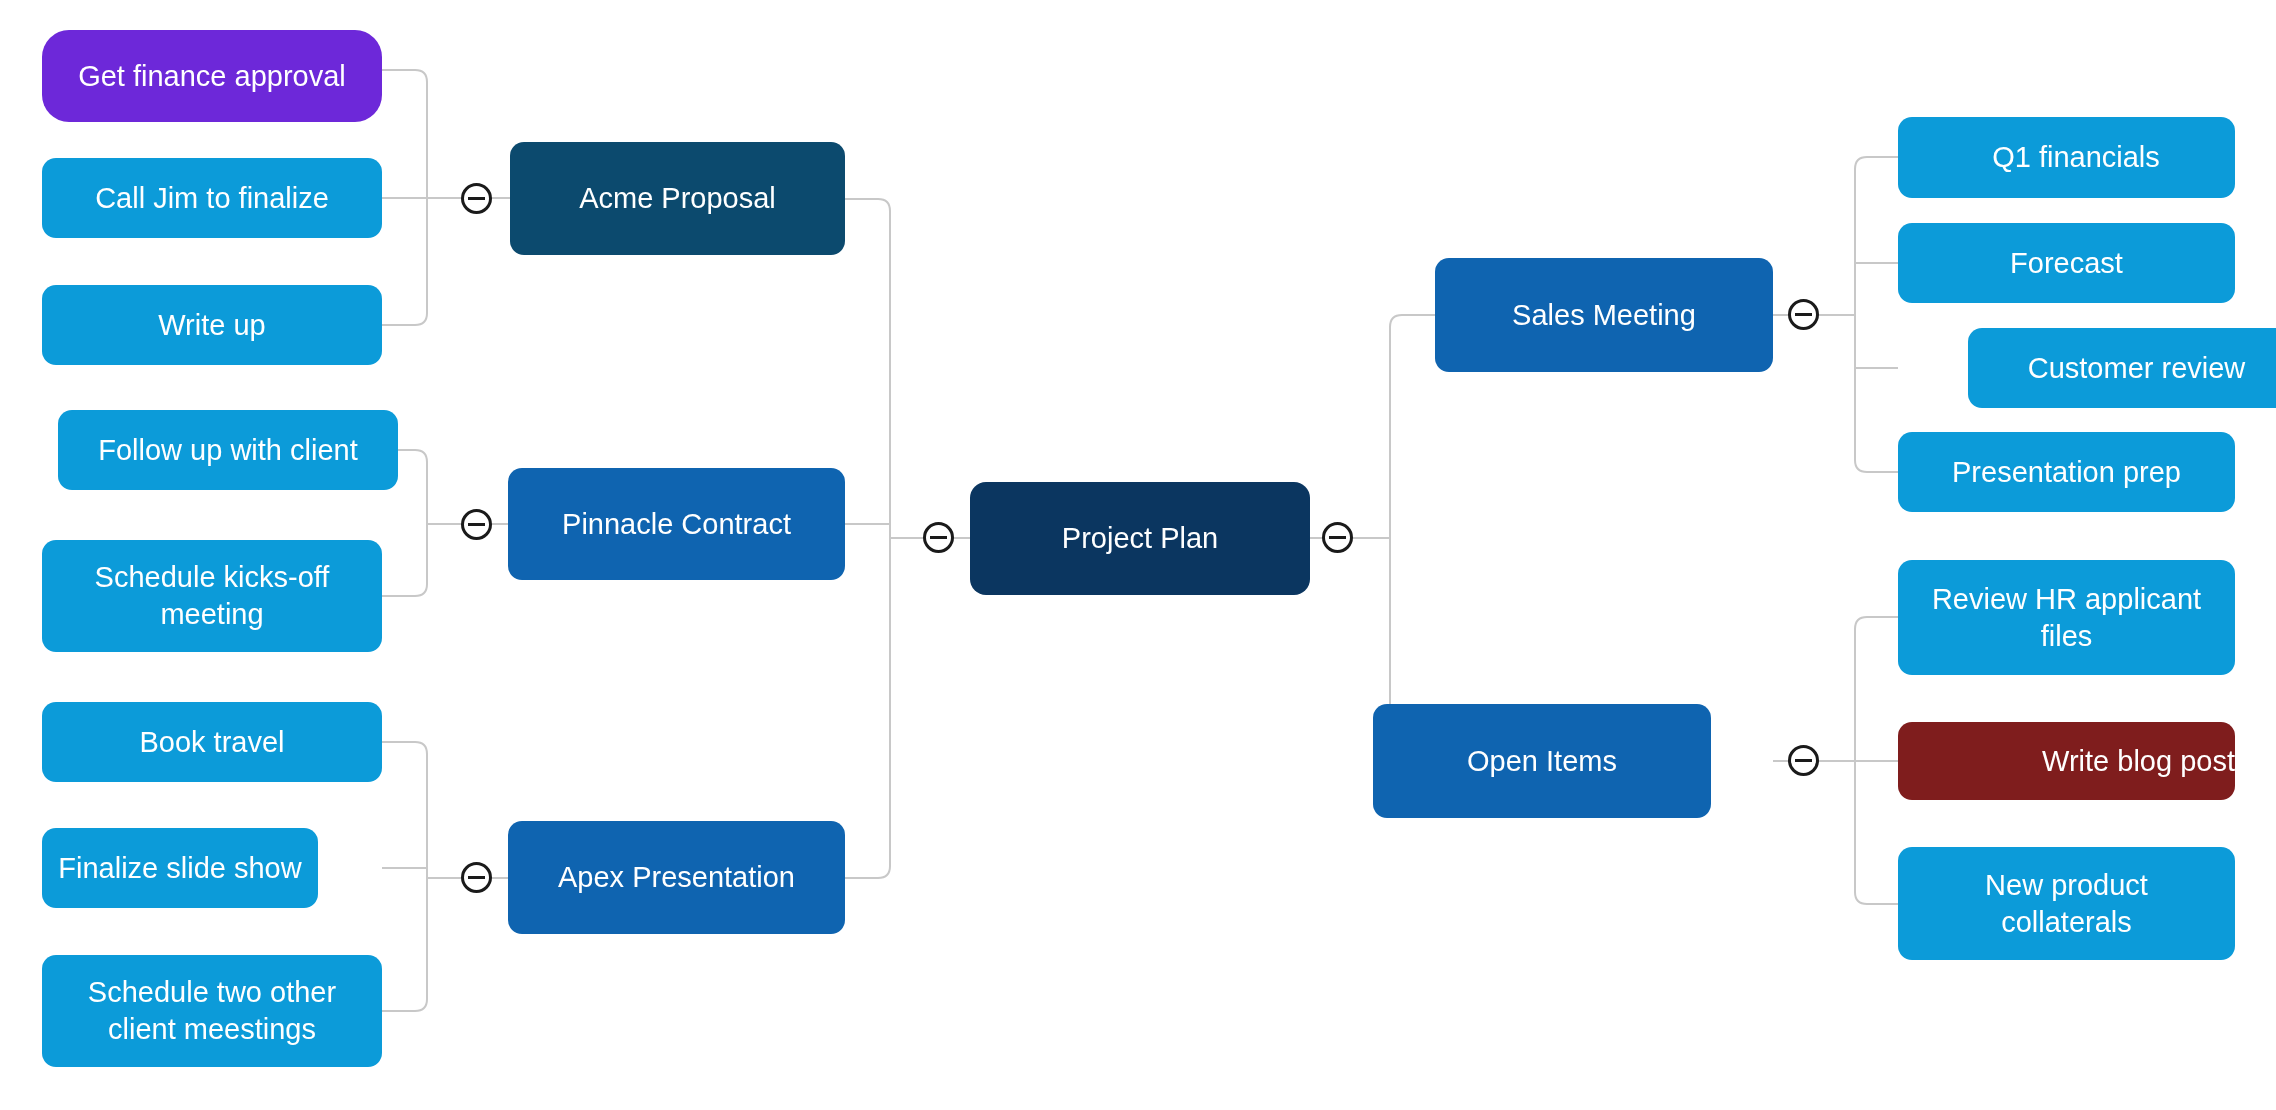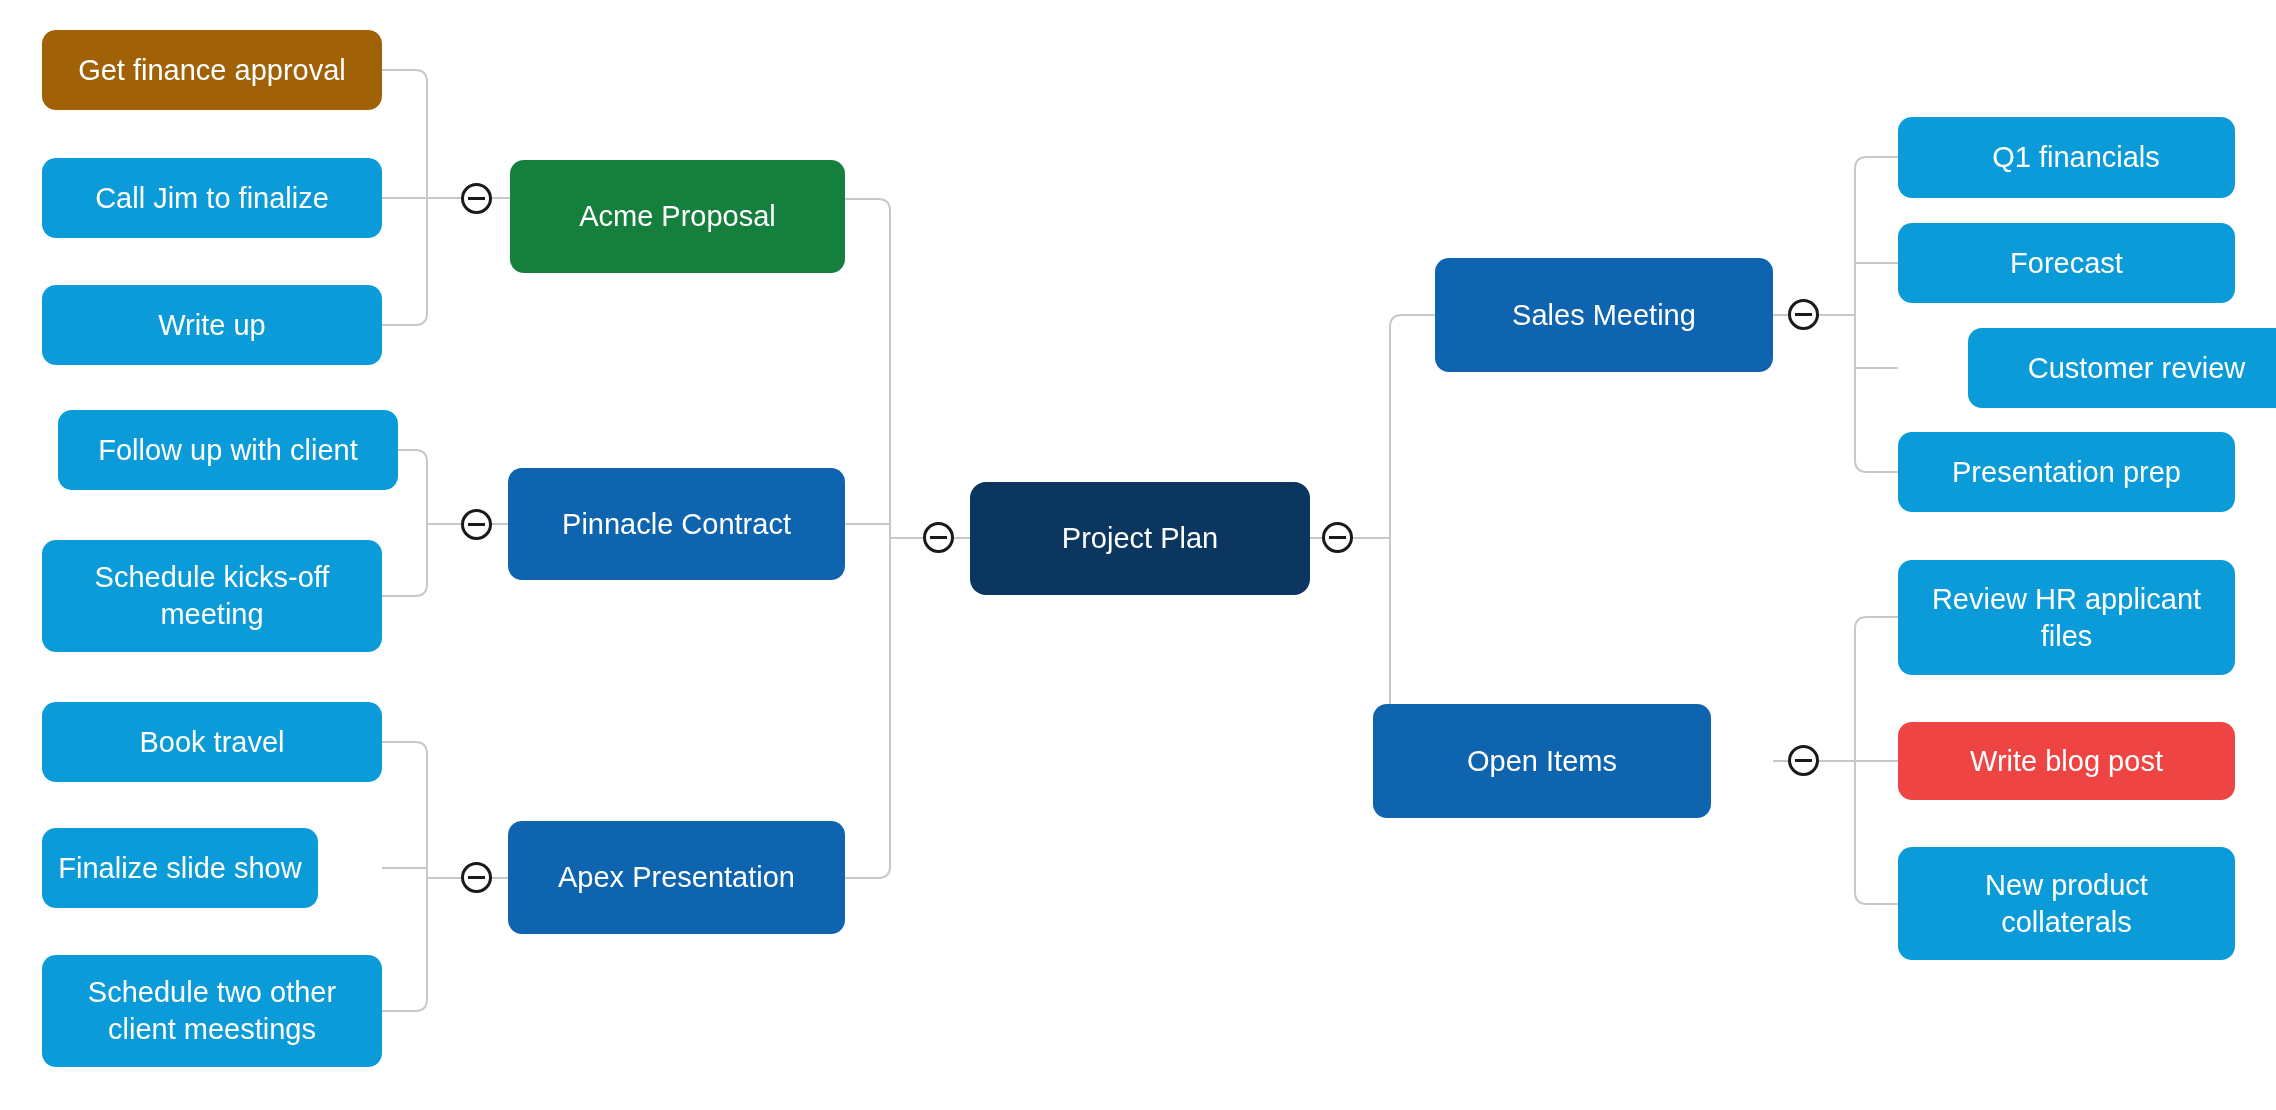--- a/index.html
+++ b/index.html
@@ -63,38 +63,38 @@
     <path d="M1855,263 H1898" stroke="#C8C8C8"></path>
     <path d="M1855,368 H1898" stroke="#C8C8C8"></path>
     <path d="M1773,761 H1898" stroke="#C8C8C8"></path>
     <path d="M1898,617 H1867 Q1855,617 1855,629 V892 Q1855,904 1867,904 H1898" stroke="#C8C8C8"></path>
   </svg>
 
   <div class="node node-root" style="left: 970px; top: 482px; width: 340px; height: 113px; background: rgb(11, 54, 96); color: rgb(255, 255, 255);">
     <span class="lbl">Project Plan</span>
   </div>
 
-  <div class="node node-branch" style="left: 510px; top: 142px; width: 335px; height: 113px; background: #15803d; color: rgb(255, 255, 255); margin-top: 18px;">
+  <div class="node node-branch" style="left: 510px; top: 142px; width: 335px; height: 113px; background: #0c4a6e; color: rgb(255, 255, 255);">
     <span class="lbl">Acme Proposal</span>
   </div>
   <div class="node node-branch" style="left: 508px; top: 468px; width: 337px; height: 112px; background: rgb(15, 100, 176); color: rgb(255, 255, 255);">
     <span class="lbl">Pinnacle Contract</span>
   </div>
   <div class="node node-branch" style="left: 508px; top: 821px; width: 337px; height: 113px; background: rgb(15, 100, 176); color: rgb(255, 255, 255);">
     <span class="lbl">Apex Presentation</span>
   </div>
 
   <div class="node node-branch" style="left: 1435px; top: 258px; width: 338px; height: 114px; background: rgb(15, 100, 176); color: rgb(255, 255, 255);">
     <span class="lbl">Sales Meeting</span>
   </div>
   <div class="node node-branch" style="left: 1373px; top: 704px; width: 338px; height: 114px; background: rgb(15, 100, 176); color: rgb(255, 255, 255);">
     <span class="lbl">Open Items</span>
   </div>
 
-  <div class="node node-leaf" style="left: 42px; top: 30px; width: 340px; height: 80px; background: #a16207; color: rgb(255, 255, 255);">
+  <div class="node node-leaf" style="left: 42px; top: 30px; width: 340px; height: 92px; background: #6d28d9; color: rgb(255, 255, 255); border-radius: 27px;">
     <span class="lbl">Get finance approval</span>
   </div>
   <div class="node node-leaf" style="left: 42px; top: 158px; width: 340px; height: 80px; background: rgb(12, 155, 217); color: rgb(255, 255, 255);">
     <span class="lbl">Call Jim to finalize</span>
   </div>
   <div class="node node-leaf" style="left: 42px; top: 285px; width: 340px; height: 80px; background: rgb(12, 155, 217); color: rgb(255, 255, 255);">
     <span class="lbl">Write up</span>
   </div>
   <div class="node node-leaf" style="left: 58px; top: 410px; width: 340px; height: 80px; background: rgb(12, 155, 217); color: rgb(255, 255, 255);">
     <span class="lbl">Follow up with client</span>
@@ -120,21 +120,21 @@
   </div>
   <div class="node node-leaf" style="left: 1968px; top: 328px; width: 337px; height: 80px; background: rgb(12, 155, 217); color: rgb(255, 255, 255);">
     <span class="lbl">Customer review</span>
   </div>
   <div class="node node-leaf" style="left: 1898px; top: 432px; width: 337px; height: 80px; background: rgb(12, 155, 217); color: rgb(255, 255, 255);">
     <span class="lbl">Presentation prep</span>
   </div>
   <div class="node node-leaf wrap2" style="left: 1898px; top: 560px; width: 337px; height: 115px; background: rgb(12, 155, 217); color: rgb(255, 255, 255);">
     <span class="lbl">Review HR applicant files</span>
   </div>
-  <div class="node node-leaf" style="left: 1898px; top: 722px; width: 337px; height: 78px; background: #ef4444; color: rgb(255, 255, 255);">
+  <div class="node node-leaf" style="left: 1898px; top: 722px; width: 337px; height: 78px; background: #7f1d1d; color: rgb(255, 255, 255); justify-content: flex-end;">
     <span class="lbl">Write blog post</span>
   </div>
   <div class="node node-leaf wrap2" style="left: 1898px; top: 847px; width: 337px; height: 113px; background: rgb(12, 155, 217); color: rgb(255, 255, 255);">
     <span class="lbl">New product collaterals</span>
   </div>
 
   <button class="minus" style="left: 461px; top: 183px; border-color: rgb(26, 26, 26); background: rgb(255, 255, 255);">
     <span class="minus-bar" style="background: rgb(26, 26, 26);"></span>
   </button>
   <button class="minus" style="left: 461px; top: 509px; border-color: rgb(26, 26, 26); background: rgb(255, 255, 255);">

